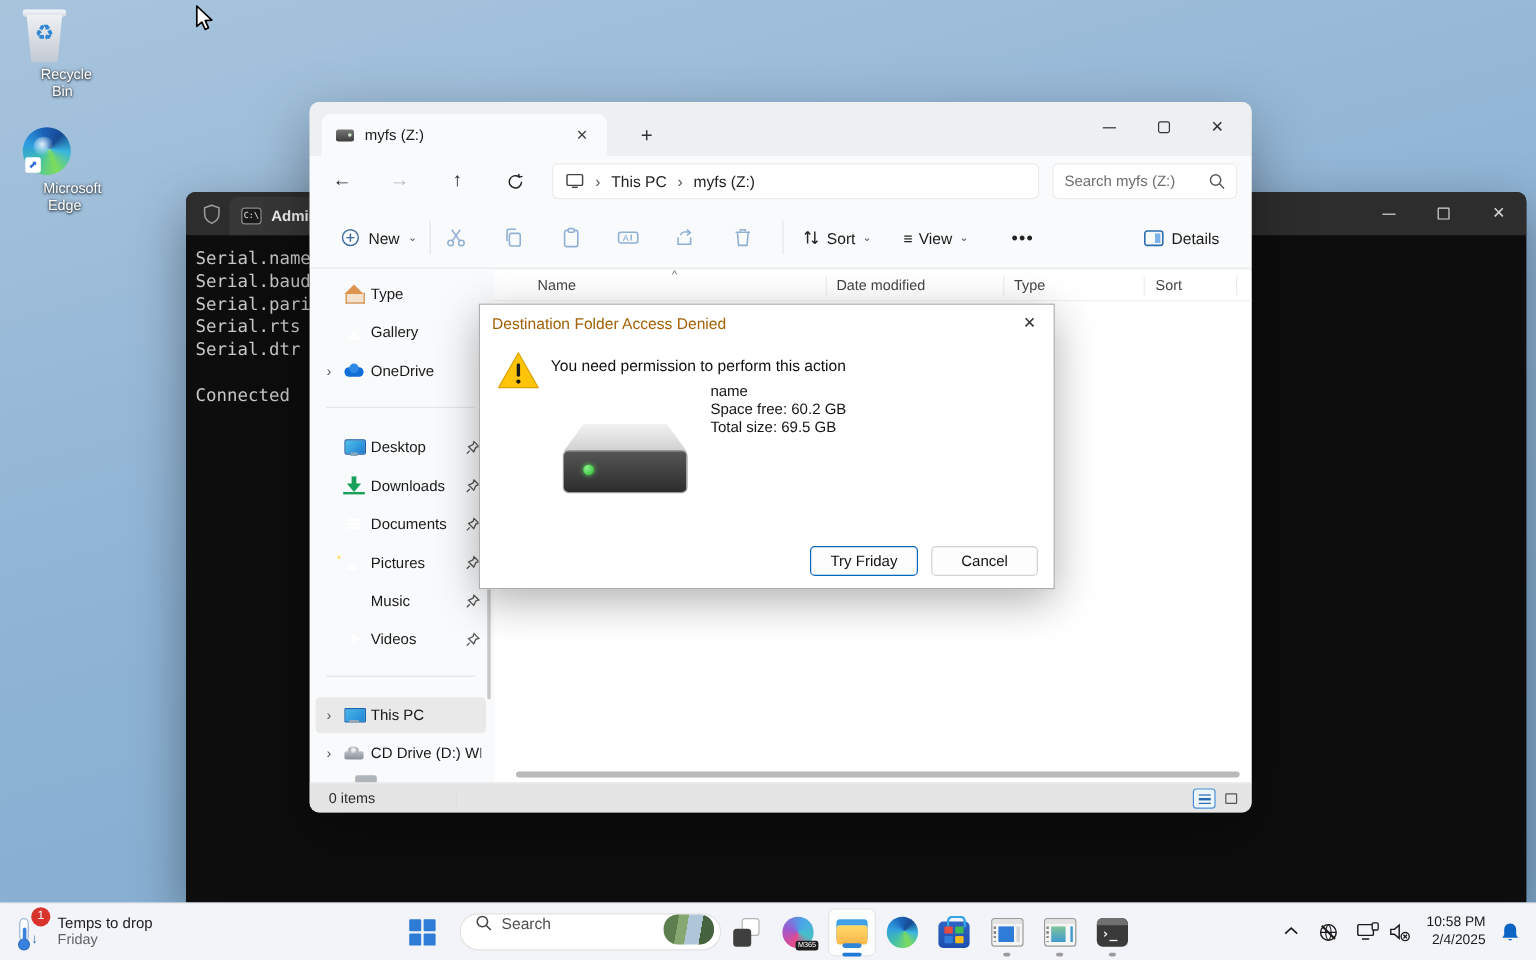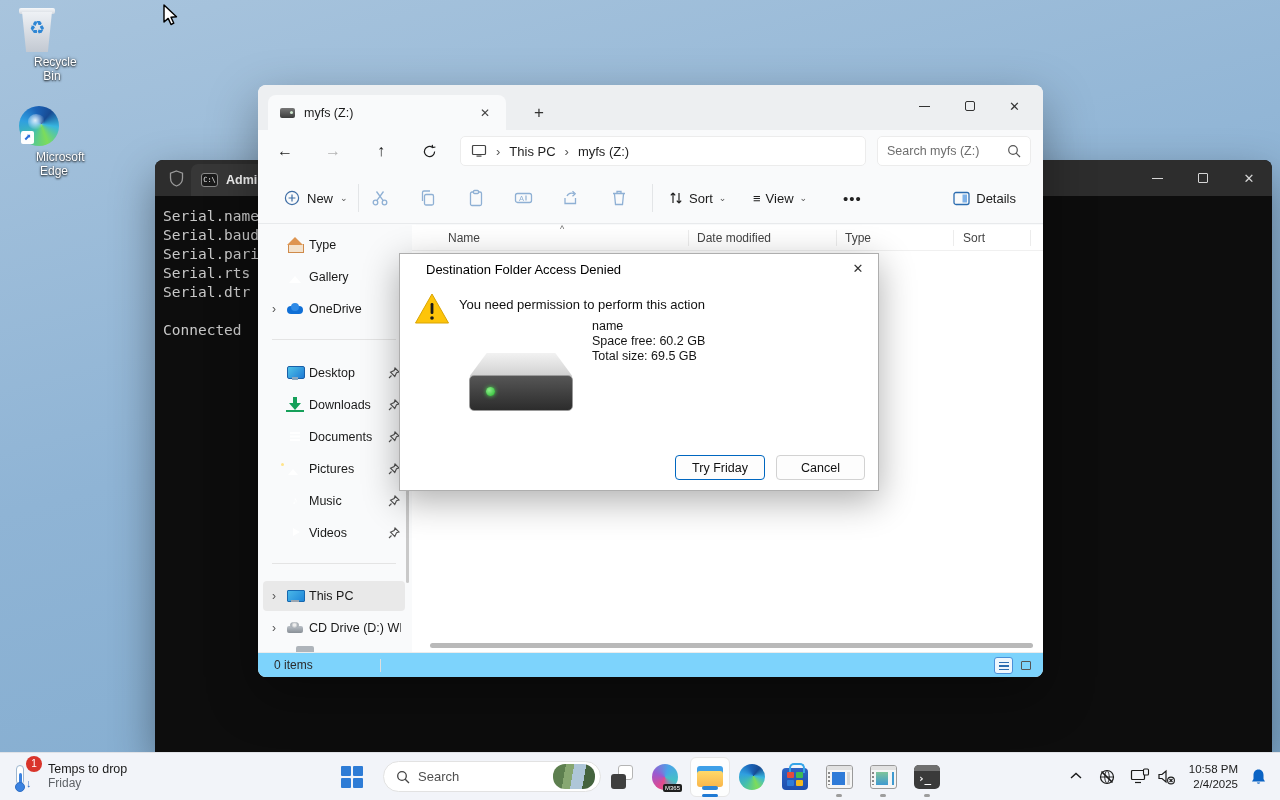--- a/index.html
+++ b/index.html
@@ -163,36 +163,36 @@
   .i-net { position:absolute; left:38px; width:18px; height:10px; background:#aeb4ba; border-radius:2px; }
 
   .content { position:absolute; left:154px; top:140px; right:0; bottom:25px; background:#fff; }
   .hdr { position:relative; height:26px; border-bottom:1px solid #f0f0f0; font-size:12px; color:#444; }
   .hdr span.h { position:absolute; top:6px; }
   .hdr .caret { position:absolute; left:148px; top:-1px; font-size:9px; color:#666; }
   .hdr .cdiv { position:absolute; top:5px; width:1px; height:16px; background:#ececec; }
   .hscroll { position:absolute; left:18px; right:10px; bottom:4px; height:5px;
     background:#b9b9b9; border-radius:3px; }
 
-  .statusbar { position:absolute; left:0; right:0; bottom:0; height:25px; background:#7dd3fc;
+  .statusbar { position:absolute; left:0; right:0; bottom:0; height:25px; background:#e5e5e5;
     border-top:1px solid #ececec; font-size:12px; color:#2b2b2b; }
   .statusbar .cnt { position:absolute; left:16px; top:5px; }
   .statusbar .sdv { position:absolute; left:122px; top:6px; width:1px; height:13px; background:#dedede; }
   .vtoggle { position:absolute; top:4px; width:19px; height:17px; border-radius:3px;
     display:flex; align-items:center; justify-content:center; }
   .vtoggle.on { border:1px solid #4a90d9; background:#eef6fd; }
   .lines3 { width:10px; height:8px; border-top:1.5px solid #2b6cb0;
     border-bottom:1.5px solid #2b6cb0; position:relative; }
   .lines3::after { content:""; position:absolute; left:0; top:2.6px; width:10px; height:1.5px; background:#2b6cb0; }
   .box-gl { width:10px; height:9px; border:1.2px solid #555; border-radius:1px; }
 
   
   #dlg { position:absolute; left:399px; top:253px; width:480px; height:238px; z-index:4;
     background:#fff; border:1px solid #aeaeae; box-shadow:0 10px 34px rgba(0,0,0,.32); }
-  #dlg .dtitle { position:absolute; left:10px; top:8px; font-size:13px; color:#000000;margin-left:16px; }
+  #dlg .dtitle { position:absolute; left:10px; top:8px; font-size:13px; color:#a16207; }
   #dlg .dclose { position:absolute; right:9px; top:5px; width:22px; height:20px;
     text-align:center; line-height:20px; color:#333; font-size:13px; }
   #dlg .dmsg { position:absolute; left:59px; top:43px; font-size:13px; color:#111; }
   #dlg .warn { position:absolute; left:14px; top:38px; }
   #dlg .dinfo { position:absolute; left:192px; top:65px; font-size:12.5px; color:#151515; line-height:15px; }
   .drivepic { position:absolute; left:69px; top:99px; width:104px; height:58px; }
   .drivepic .top { position:absolute; left:0; top:0; width:104px; height:24px;
     background:linear-gradient(180deg,#f2f2f2,#cfcfcf);
     clip-path:polygon(17% 0,83% 0,100% 100%,0 100%); border-radius:3px; }
   .drivepic .body { position:absolute; left:0; top:22px; width:104px; height:36px;
@@ -218,21 +218,21 @@
   .therm .arr { position:absolute; left:16px; top:18px; color:#2f6ec4; font-size:11px; }
   .badge { position:absolute; right:-2px; top:-3px; width:16px; height:16px; border-radius:50%;
     background:#d9342b; color:#fff; font-size:10px; line-height:16px; text-align:center; }
   .wtxt .t1 { font-size:12.5px; color:#1b1b1b; }
   .wtxt .t2 { font-size:12px; color:#5f6368; }
   .tb-ic { position:absolute; top:10px; width:28px; height:28px; display:flex;
     align-items:center; justify-content:center; }
   .startgrid { display:grid; grid-template-columns:10px 10px; grid-template-rows:10px 10px; gap:2px; }
   .startgrid div { background:#2e7cd6; border-radius:1px; }
   .searchpill { position:absolute; left:383px; top:8px; width:218px; height:31px; background:#fff;
-    border:1px solid #e2e2e2; border-radius:16px; display:flex; align-items:center; padding:0 5px 0 12px; }
+    border:1px solid #e2e2e2; border-radius:16px; display:flex; align-items:flex-start; padding:0 5px 0 12px; }
   .searchpill .ph { flex:1; font-size:13px; color:#4f4f4f; margin-left:8px; }
   .spimg { width:42px; height:25px; border-radius:12px;
     background:linear-gradient(100deg,#5d7f4f 0 28%,#87a771 28% 46%,#aec6d8 46% 72%,#44633e 72%); }
   .tview .back { position:absolute; right:3px; top:2px; width:15px; height:15px; background:#fff;
     border:1px solid #b5b5b5; border-radius:3px; }
   .tview .front { position:absolute; left:3px; bottom:2px; width:15px; height:15px;
     background:#3f3f3f; border-radius:3px; }
   .m365 { width:26px; height:26px; border-radius:50%; position:relative;
     background:conic-gradient(from 200deg,#e6498a,#9b59d0,#4aa4e8,#45c0c7,#e6498a); }
   .m365 .b { position:absolute; right:-4px; bottom:-2px; background:#1f1f1f; color:#fff;

